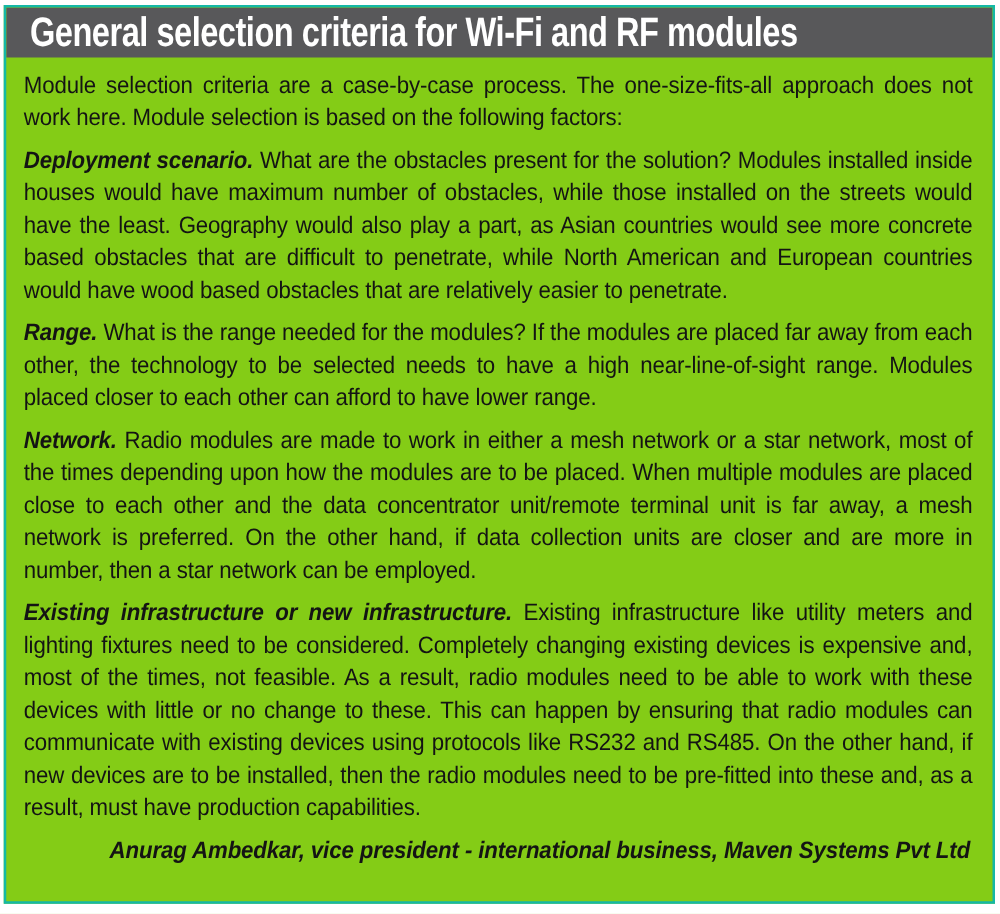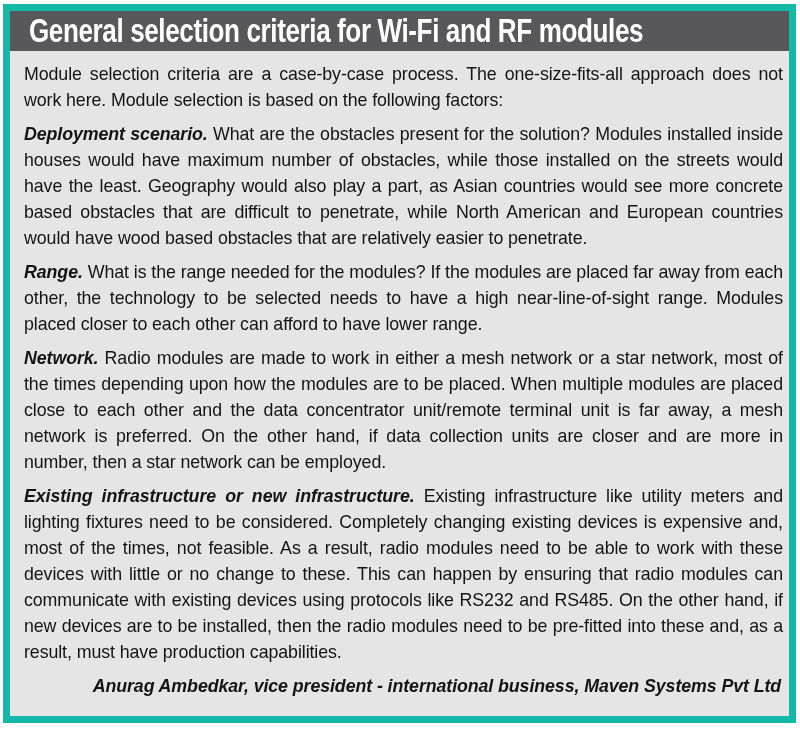--- a/index.html
+++ b/index.html
@@ -11,22 +11,22 @@
     font-family: "Liberation Sans", sans-serif;
     overflow: hidden;
   }
   .box {
     position: absolute;
     left: 3px;
     top: 4px;
     width: 793px;
     height: 719px;
     box-sizing: border-box;
-    border: 7px solid #14b8a6;
-    background: #e5e5e5;
+    border: 2px solid #14b8a6;
+    background: #84cc16;
     overflow: hidden;
   }
   .title-bar {
     height: 40px;
     background: #58585a;
     display: flex;
     align-items: center;
     overflow: hidden;
   }
   .title-bar h1 {

